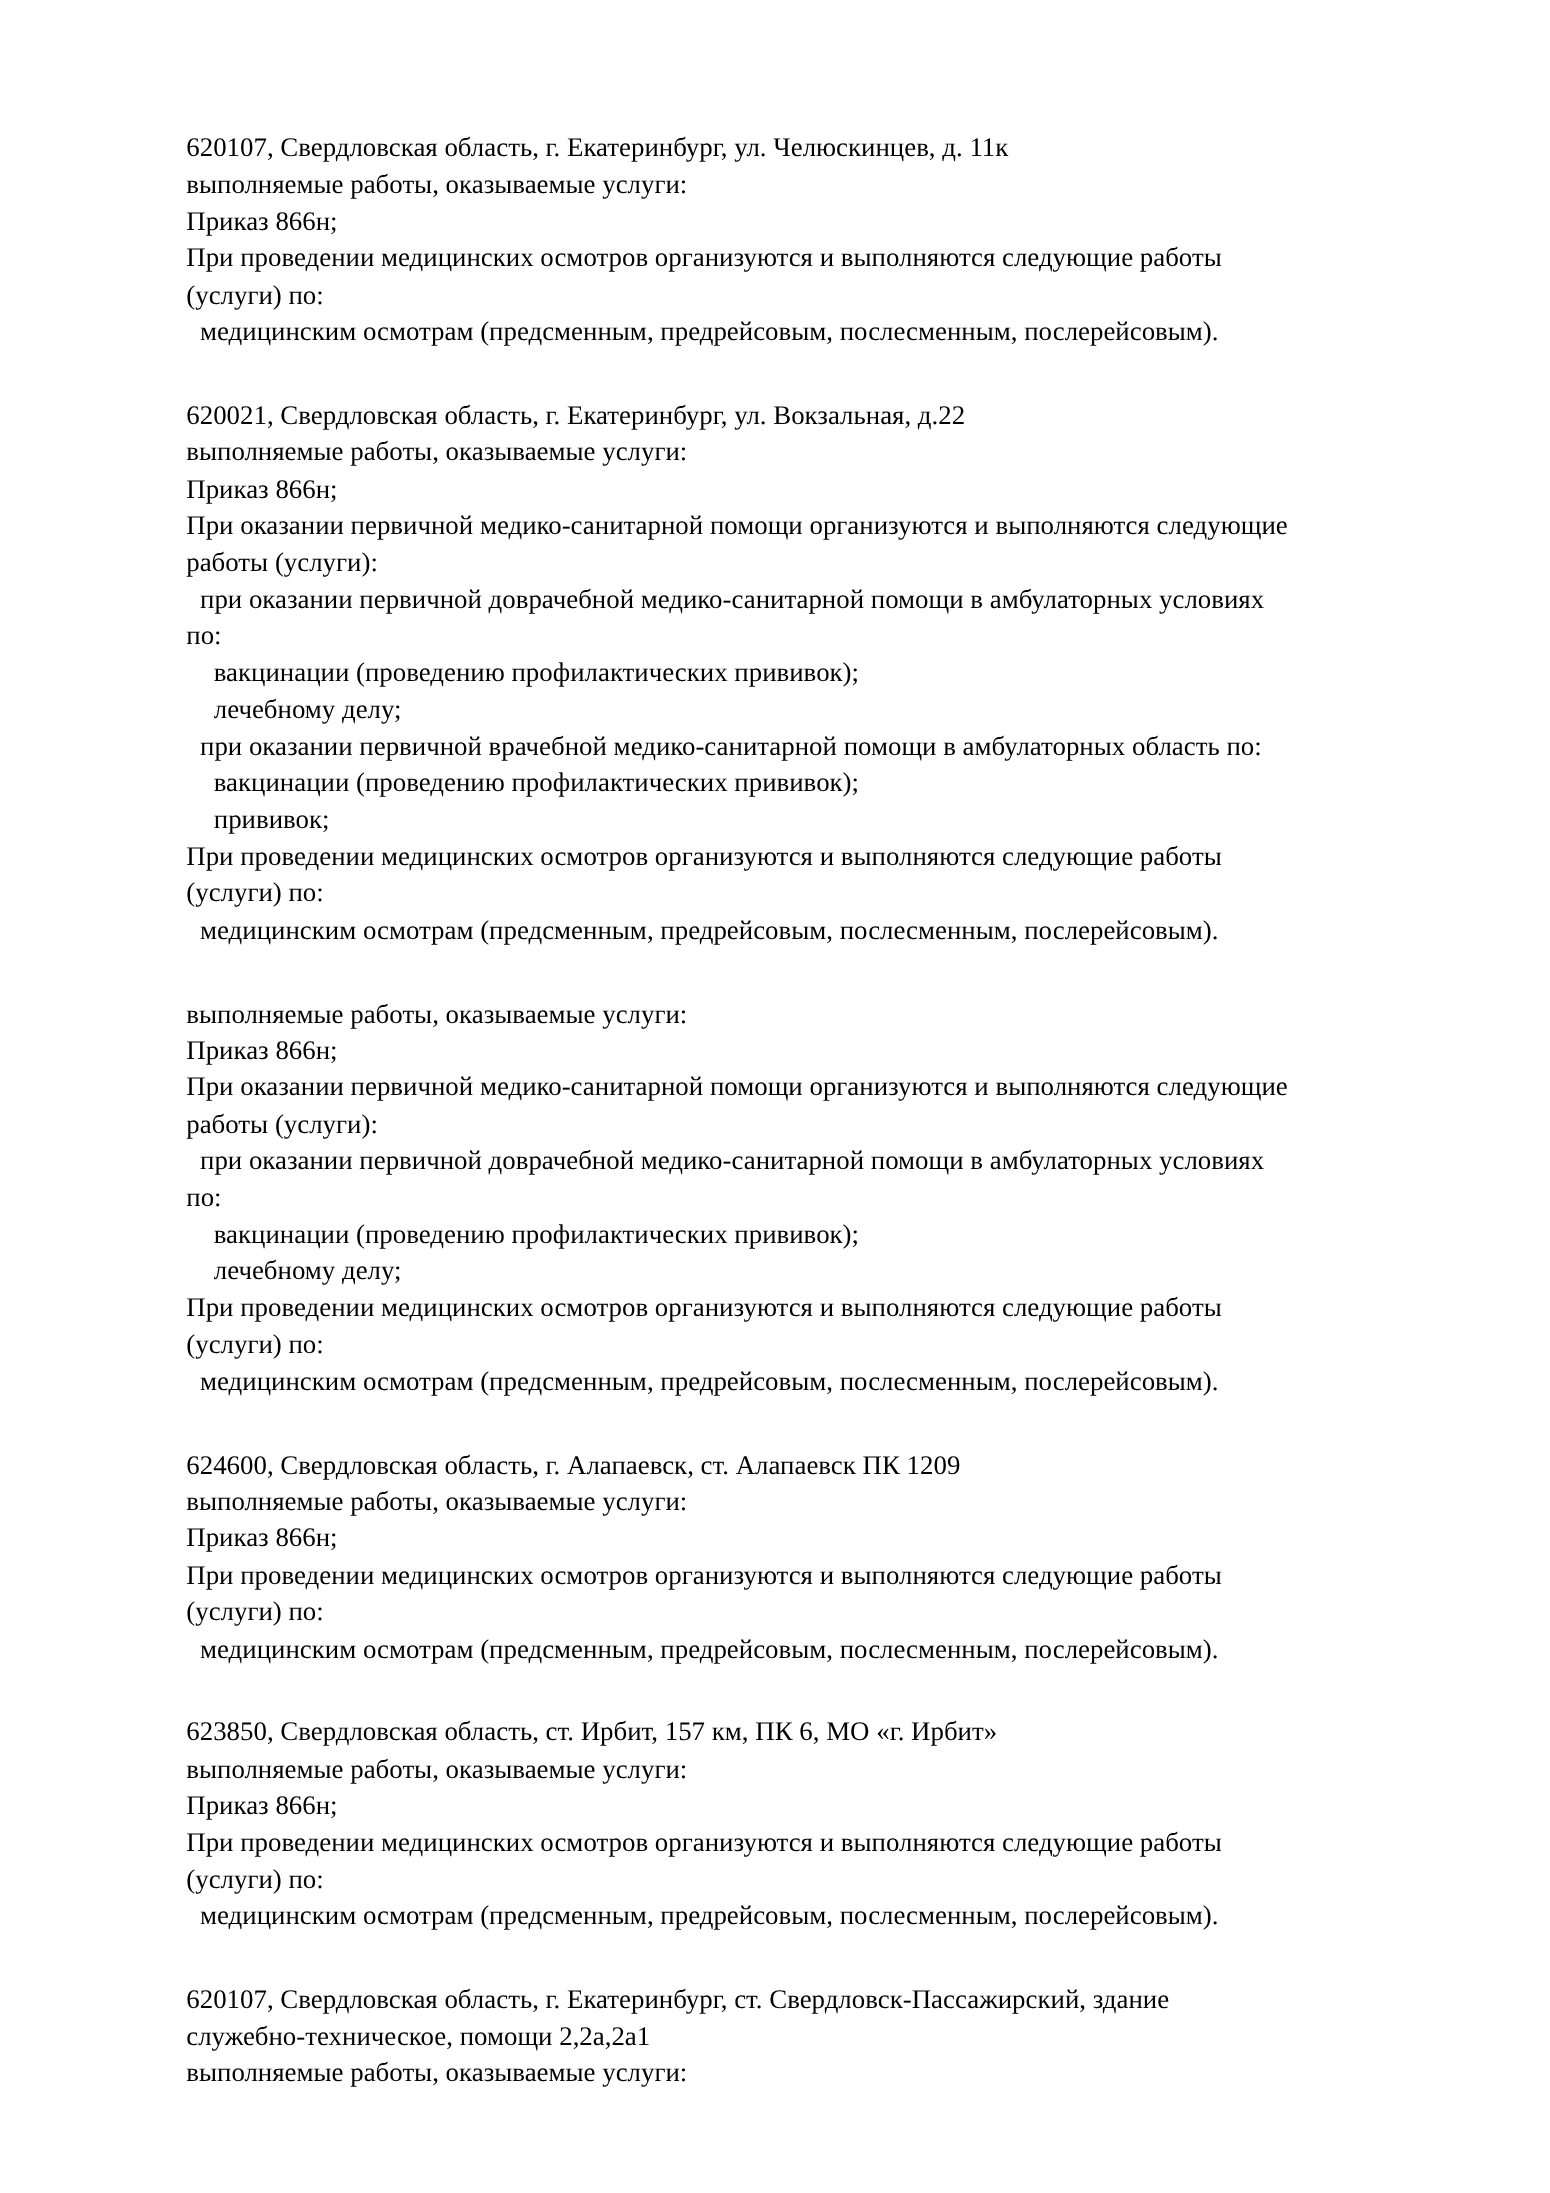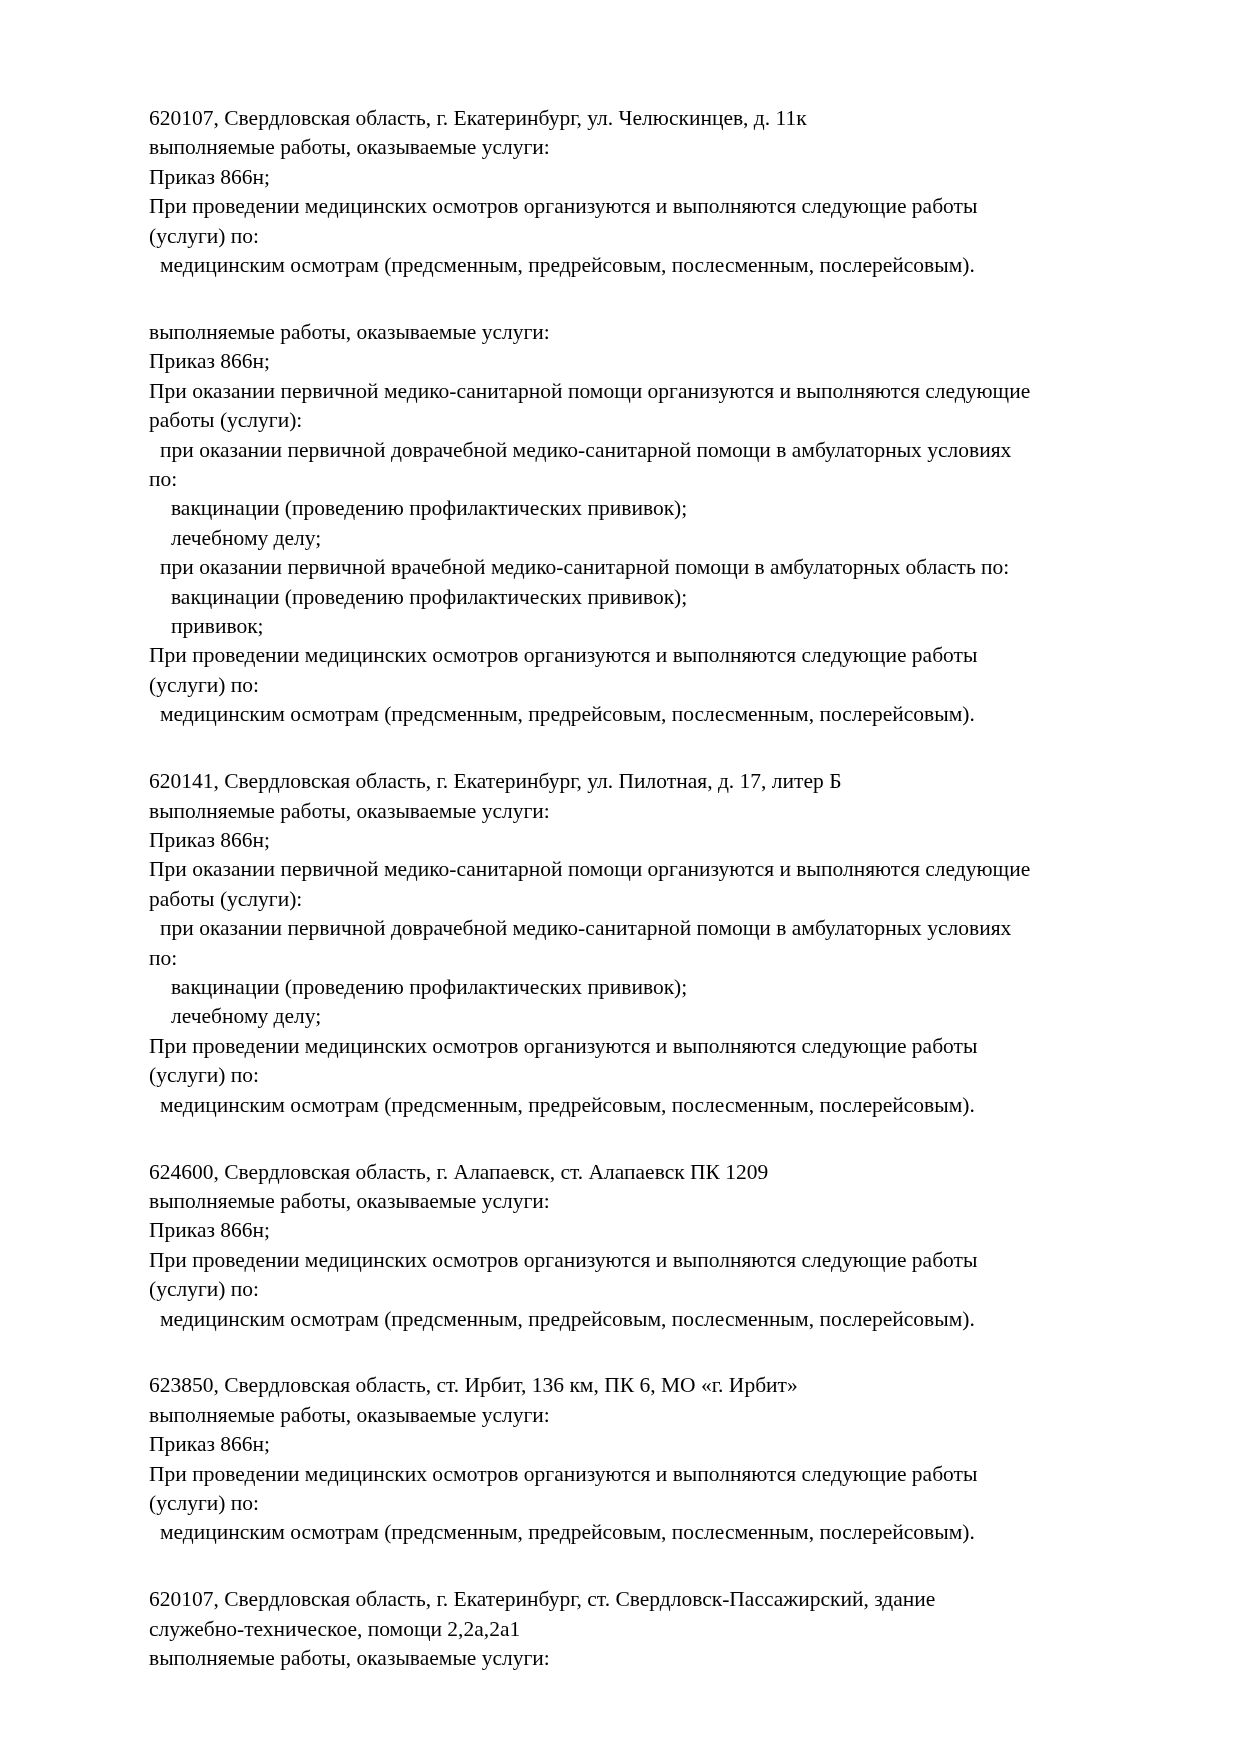--- a/index.html
+++ b/index.html
@@ -41,37 +41,37 @@
   <div id="blocks">
       <section class="block">
         <div class="line">620107, Свердловская область, г. Екатеринбург, ул. Челюскинцев, д. 11к</div>
         <div class="line">выполняемые работы, оказываемые услуги:</div>
         <div class="line">Приказ 866н;</div>
         <div class="line">При проведении медицинских осмотров организуются и выполняются следующие работы</div>
         <div class="line">(услуги) по:</div>
         <div class="line i1">медицинским осмотрам (предсменным, предрейсовым, послесменным, послерейсовым).</div>
       </section>
       <section class="block">
+        <div class="line">620021, Свердловская область, г. Екатеринбург, ул. Вокзальная, д.22</div>
         <div class="line">выполняемые работы, оказываемые услуги:</div>
         <div class="line">Приказ 866н;</div>
         <div class="line">При оказании первичной медико-санитарной помощи организуются и выполняются следующие</div>
         <div class="line">работы (услуги):</div>
         <div class="line i1">при оказании первичной доврачебной медико-санитарной помощи в амбулаторных условиях</div>
         <div class="line">по:</div>
         <div class="line i2">вакцинации (проведению профилактических прививок);</div>
         <div class="line i2">лечебному делу;</div>
         <div class="line i1">при оказании первичной врачебной медико-санитарной помощи в амбулаторных область по:</div>
         <div class="line i2">вакцинации (проведению профилактических прививок);</div>
         <div class="line i2">прививок;</div>
         <div class="line">При проведении медицинских осмотров организуются и выполняются следующие работы</div>
         <div class="line">(услуги) по:</div>
         <div class="line i1">медицинским осмотрам (предсменным, предрейсовым, послесменным, послерейсовым).</div>
       </section>
       <section class="block">
-        <div class="line">620141, Свердловская область, г. Екатеринбург, ул. Пилотная, д. 17, литер Б</div>
         <div class="line">выполняемые работы, оказываемые услуги:</div>
         <div class="line">Приказ 866н;</div>
         <div class="line">При оказании первичной медико-санитарной помощи организуются и выполняются следующие</div>
         <div class="line">работы (услуги):</div>
         <div class="line i1">при оказании первичной доврачебной медико-санитарной помощи в амбулаторных условиях</div>
         <div class="line">по:</div>
         <div class="line i2">вакцинации (проведению профилактических прививок);</div>
         <div class="line i2">лечебному делу;</div>
         <div class="line">При проведении медицинских осмотров организуются и выполняются следующие работы</div>
         <div class="line">(услуги) по:</div>
@@ -79,21 +79,21 @@
       </section>
       <section class="block">
         <div class="line">624600, Свердловская область, г. Алапаевск, ст. Алапаевск ПК 1209</div>
         <div class="line">выполняемые работы, оказываемые услуги:</div>
         <div class="line">Приказ 866н;</div>
         <div class="line">При проведении медицинских осмотров организуются и выполняются следующие работы</div>
         <div class="line">(услуги) по:</div>
         <div class="line i1">медицинским осмотрам (предсменным, предрейсовым, послесменным, послерейсовым).</div>
       </section>
       <section class="block">
-        <div class="line">623850, Свердловская область, ст. Ирбит, 136 км, ПК 6, МО «г. Ирбит»</div>
+        <div class="line">623850, Свердловская область, ст. Ирбит, 157 км, ПК 6, МО «г. Ирбит»</div>
         <div class="line">выполняемые работы, оказываемые услуги:</div>
         <div class="line">Приказ 866н;</div>
         <div class="line">При проведении медицинских осмотров организуются и выполняются следующие работы</div>
         <div class="line">(услуги) по:</div>
         <div class="line i1">медицинским осмотрам (предсменным, предрейсовым, послесменным, послерейсовым).</div>
       </section>
       <section class="block">
         <div class="line">620107, Свердловская область, г. Екатеринбург, ст. Свердловск-Пассажирский, здание</div>
         <div class="line">служебно-техническое, помощи 2,2а,2а1</div>
         <div class="line">выполняемые работы, оказываемые услуги:</div>

